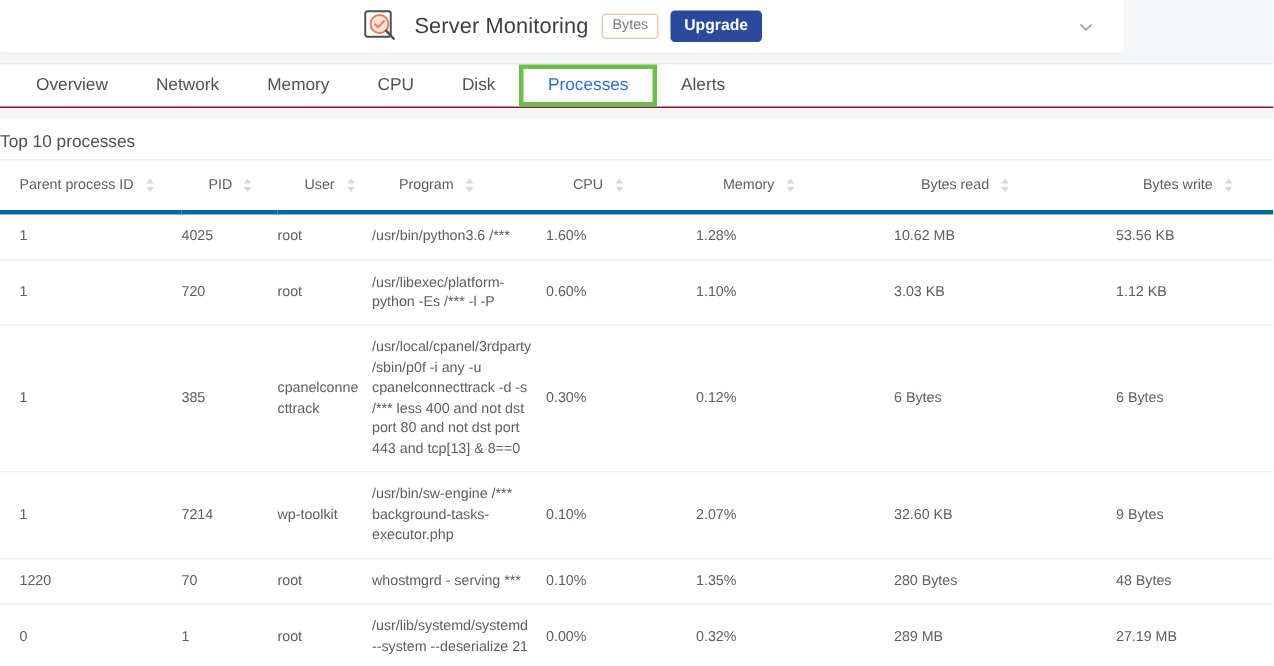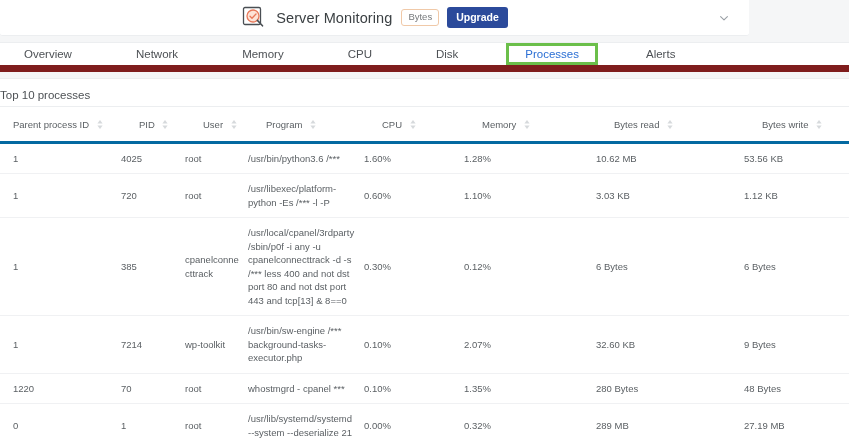--- a/index.html
+++ b/index.html
@@ -76,25 +76,24 @@
   }
   .header-chevron svg { display: block; }
 
   
   .tabs-card {
     position: absolute;
     left: 0; top: 42px;
     width: 849px; height: 30px;
     background: #ffffff;
     border-top: 1px solid #eceef0;
-    border-bottom: 7px solid #7f1d1d;
+    border-bottom: 1px solid #7f1d1d;
     display: flex;
     align-items: stretch;
     padding-left: 8px;
-    gap: 32px;
   }
   .tab {
     display: flex;
     align-items: center;
     padding: 0 16px;
     font-size: 11.5px;
     color: #4d5155;
     cursor: pointer;
     white-space: nowrap;
     position: relative;
@@ -339,21 +338,21 @@
           <td class="col-prog">/usr/bin/sw-engine /*** background-tasks-executor.php</td>
           <td class="col-cpu">0.10%</td>
           <td class="col-mem">2.07%</td>
           <td class="col-br">32.60 KB</td>
           <td class="col-bw">9 Bytes</td>
         </tr>
         <tr>
           <td class="col-ppid">1220</td>
           <td class="col-pid">70</td>
           <td class="col-user">root</td>
-          <td class="col-prog">whostmgrd - cpanel ***</td>
+          <td class="col-prog">whostmgrd - serving ***</td>
           <td class="col-cpu">0.10%</td>
           <td class="col-mem">1.35%</td>
           <td class="col-br">280 Bytes</td>
           <td class="col-bw">48 Bytes</td>
         </tr>
         <tr>
           <td class="col-ppid">0</td>
           <td class="col-pid">1</td>
           <td class="col-user">root</td>
           <td class="col-prog">/usr/lib/systemd/systemd --system --deserialize 21</td>

